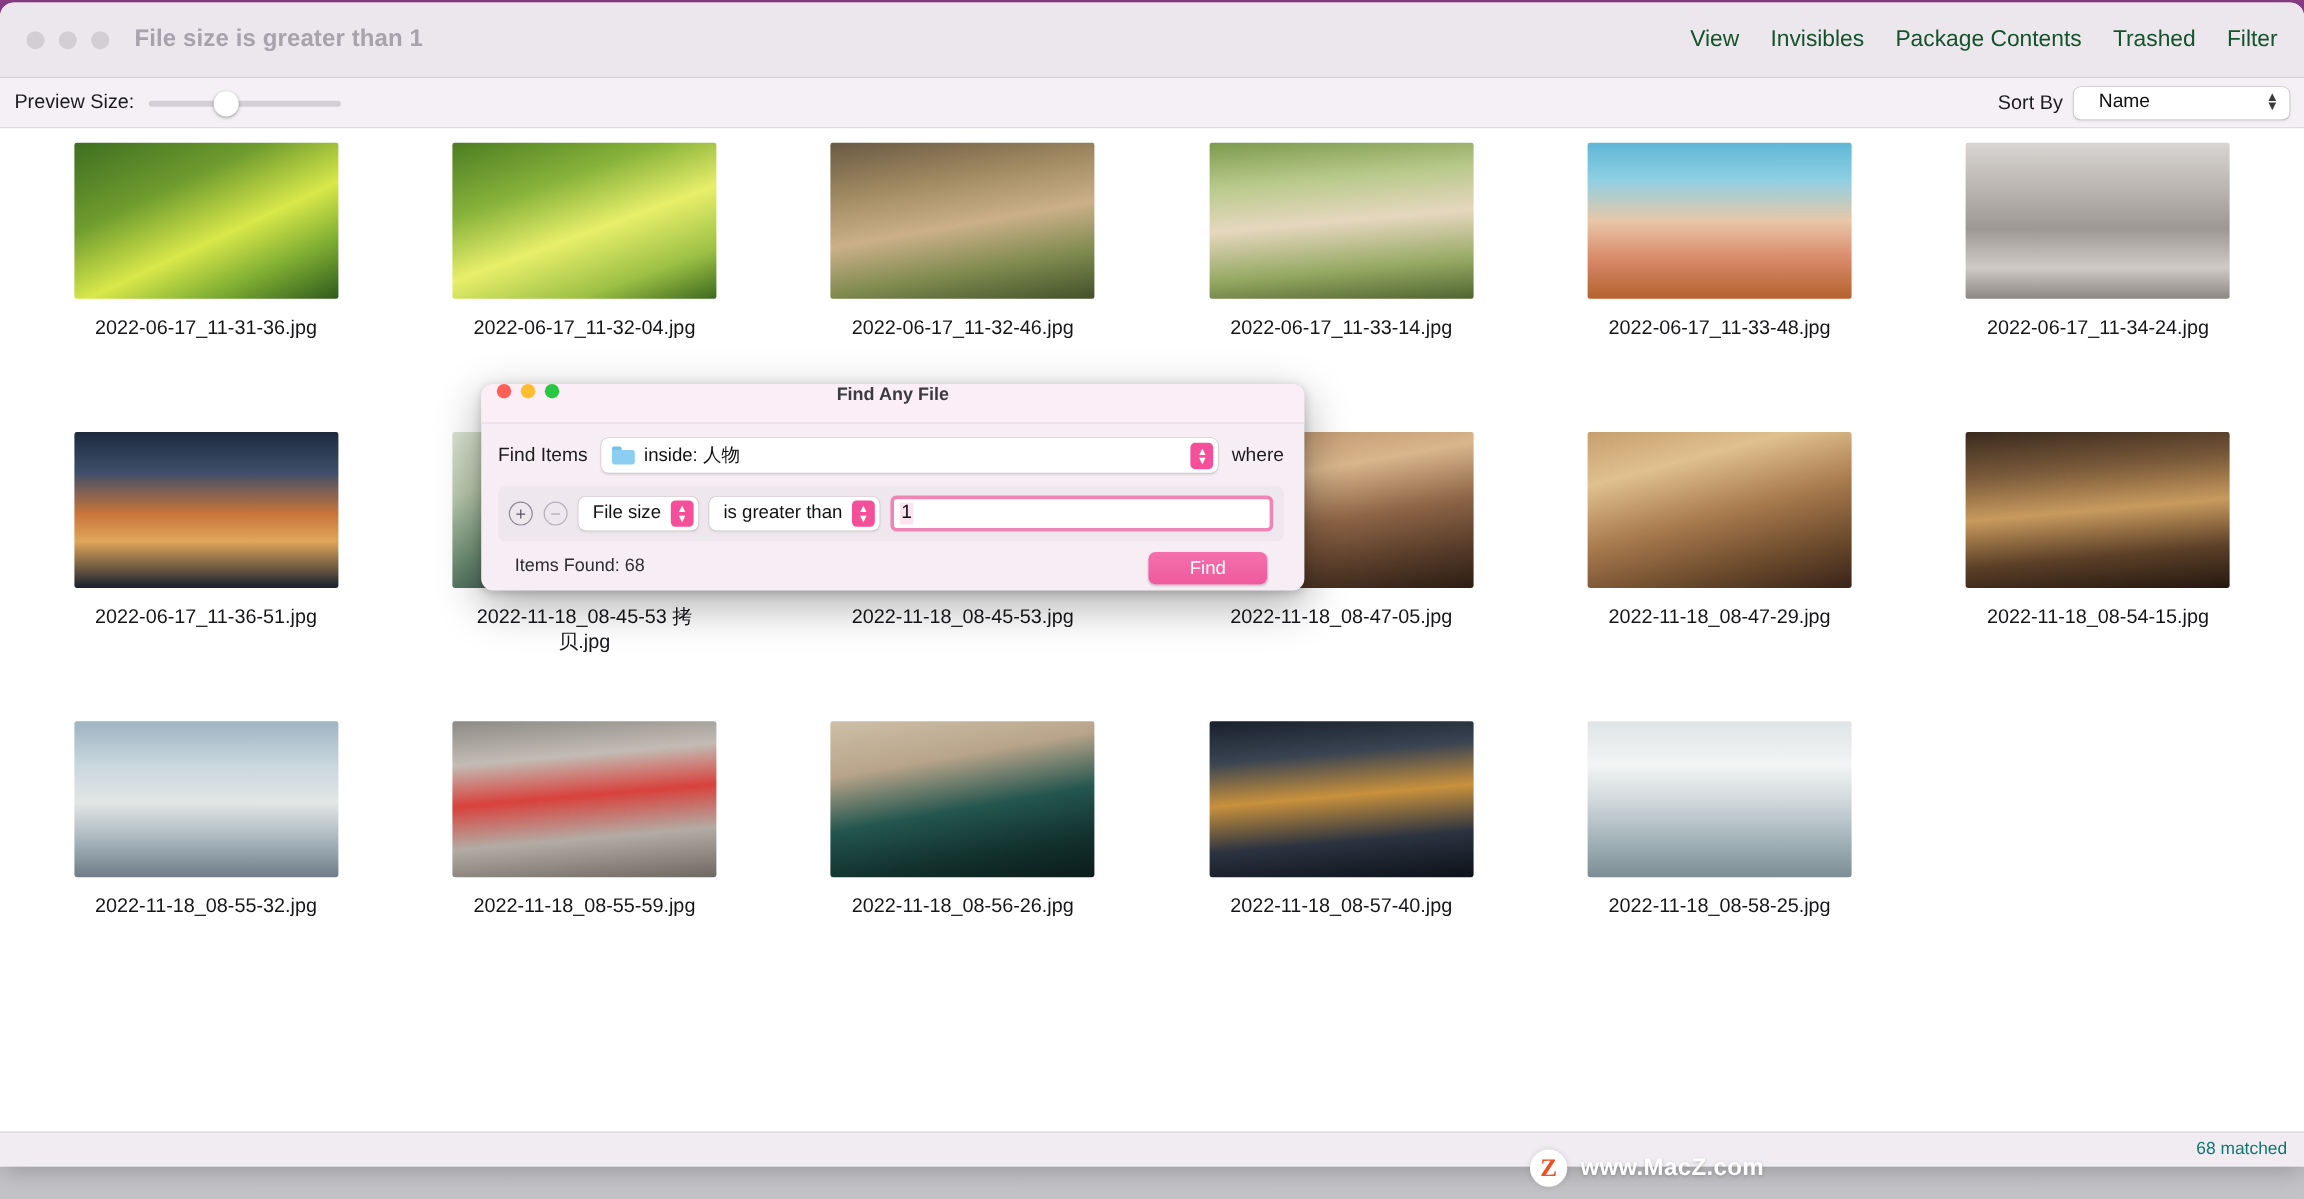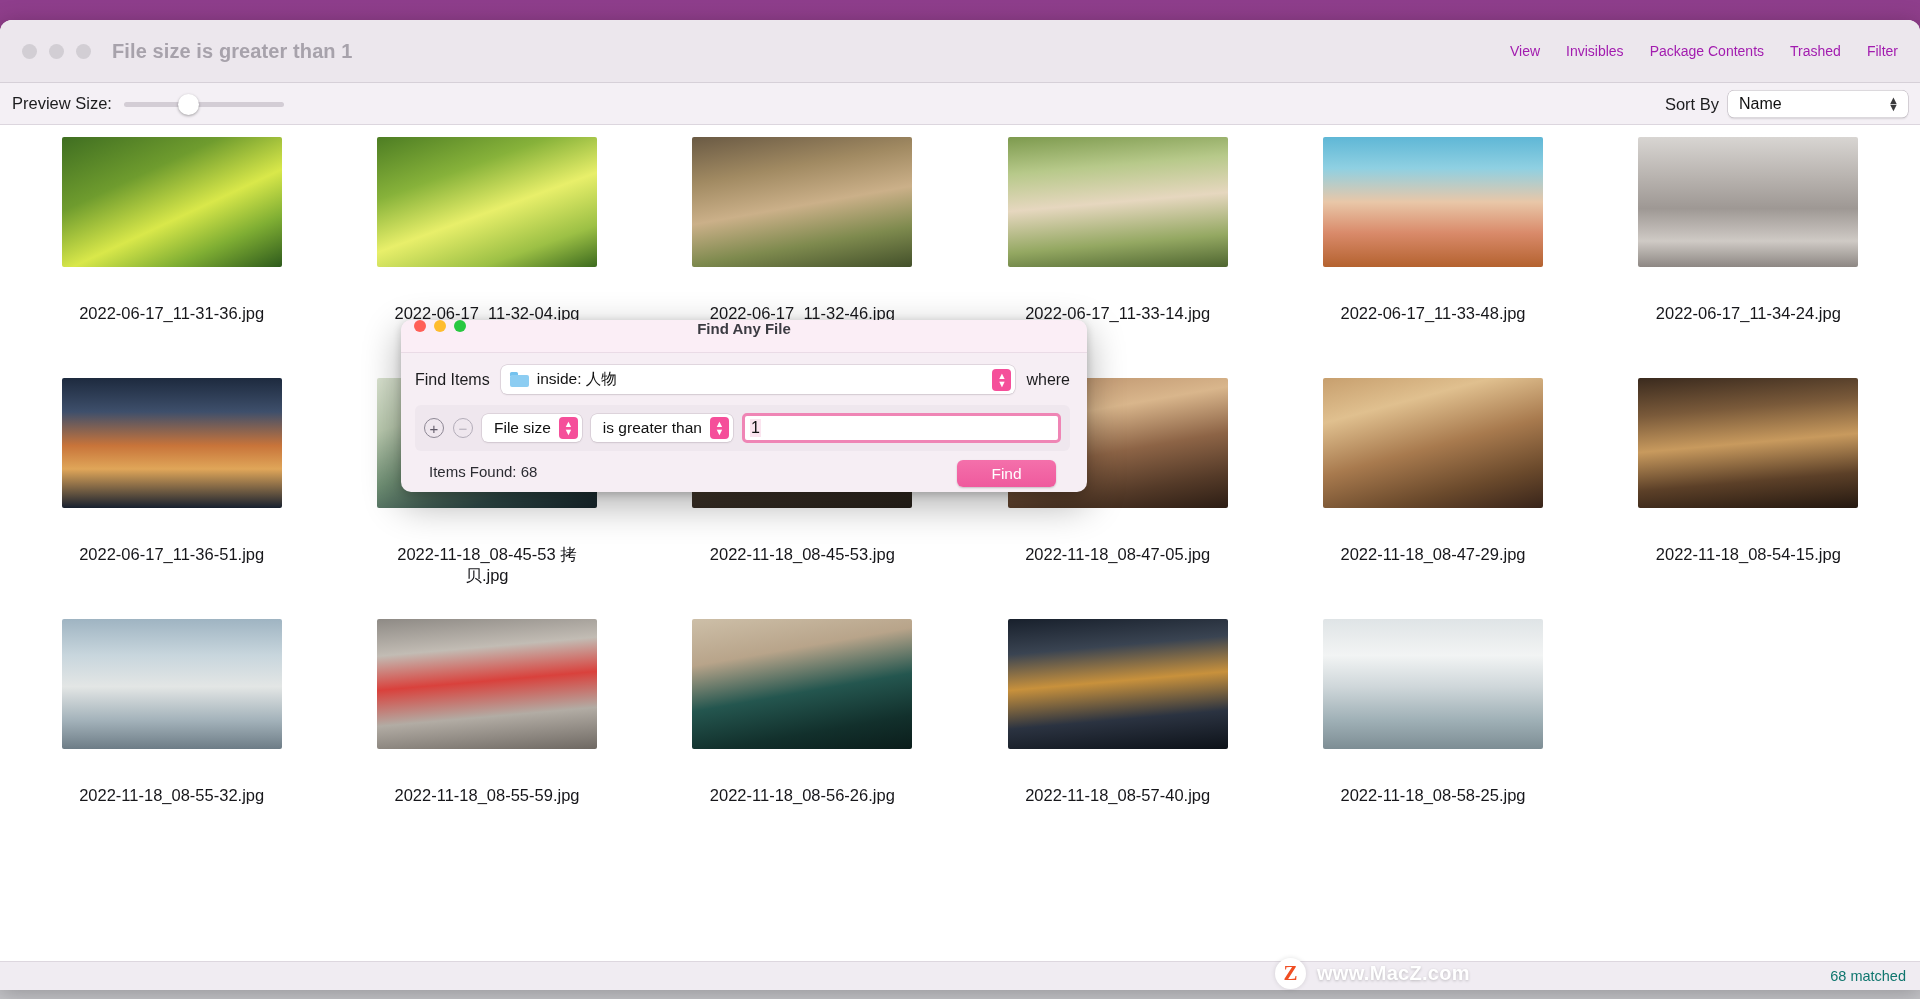--- a/index.html
+++ b/index.html
@@ -11,21 +11,21 @@
   }
   #root {
     position: relative;
     width: 1920px; height: 999px;
     background: linear-gradient(180deg,#8e3e8c 0%, #9c3f86 14%, #b0568f 30%, #c4a7bd 55%, #cfc3cc 75%, #c4c4c8 100%);
   }
 
   
   .window {
     position: absolute;
-    left: 0; top: 20px;
+    left: 0; top: 2px;
     width: 1920px; height: 970px;
     background: #fff;
     border-radius: 12px 12px 0 0;
     overflow: hidden;
     box-shadow: 0 3px 22px rgba(0,0,0,.25);
   }
   .titlebar {
     position: relative;
     height: 63px;
     background: #ece7ed;
@@ -39,21 +39,21 @@
     transform: translateY(-50%);
     font-size: 20px; font-weight: bold; color: #a7a2ab;
     letter-spacing: .1px;
   }
   .menu {
     position: absolute; right: 22px; top: 50%;
     transform: translateY(-50%);
     display: flex; gap: 26px;
   }
   .menu-item {
-    font-size: 14px; color: #a21caf; white-space: nowrap;
+    font-size: 19px; color: #14532d; white-space: nowrap;
     cursor: default;
   }
 
   
   .toolbar {
     position: relative;
     height: 42px;
     background: #f4f0f5;
     border-bottom: 1px solid #dcd6de;
     display: flex; align-items: center;
@@ -75,21 +75,21 @@
     display: flex; align-items: center; gap: 9px;
   }
   .sort-label { font-size: 16.5px; color: #1c1c1e; }
   .sort-select {
     position: relative;
     width: 180px; height: 27px;
     background: #fff; border-radius: 6px;
     box-shadow: 0 0 0 .5px #b9b3bb, 0 1px 2px rgba(0,0,0,.13);
     display: flex; align-items: center;
   }
-  .sort-value { margin-left: 11px; font-size: 16px; color: #111; }
+  .sort-value { margin-left: 21px; font-size: 16px; color: #111; }
   .sort-arrows {
     position: absolute; right: 9px; top: 50%; transform: translateY(-50%);
     display: flex; flex-direction: column; align-items: center;
     line-height: 7px; font-size: 11px; color: #3a3a3c;
   }
 
   
   .grid-area {
     position: relative;
     height: 836px;
@@ -98,21 +98,20 @@
   }
   .grid {
     display: grid;
     grid-template-columns: repeat(6, 1fr);
     padding: 12px 14px 0 14px;
     row-gap: 0;
   }
   .cell {
     display: flex; flex-direction: column; align-items: center;
     height: 241px;
-    gap: 22px;
   }
   .thumb {
     width: 220px; height: 130px;
     border-radius: 2px;
     overflow: hidden;
     position: relative;
     flex: 0 0 auto;
   }
   .cap {
     margin-top: 14px;

